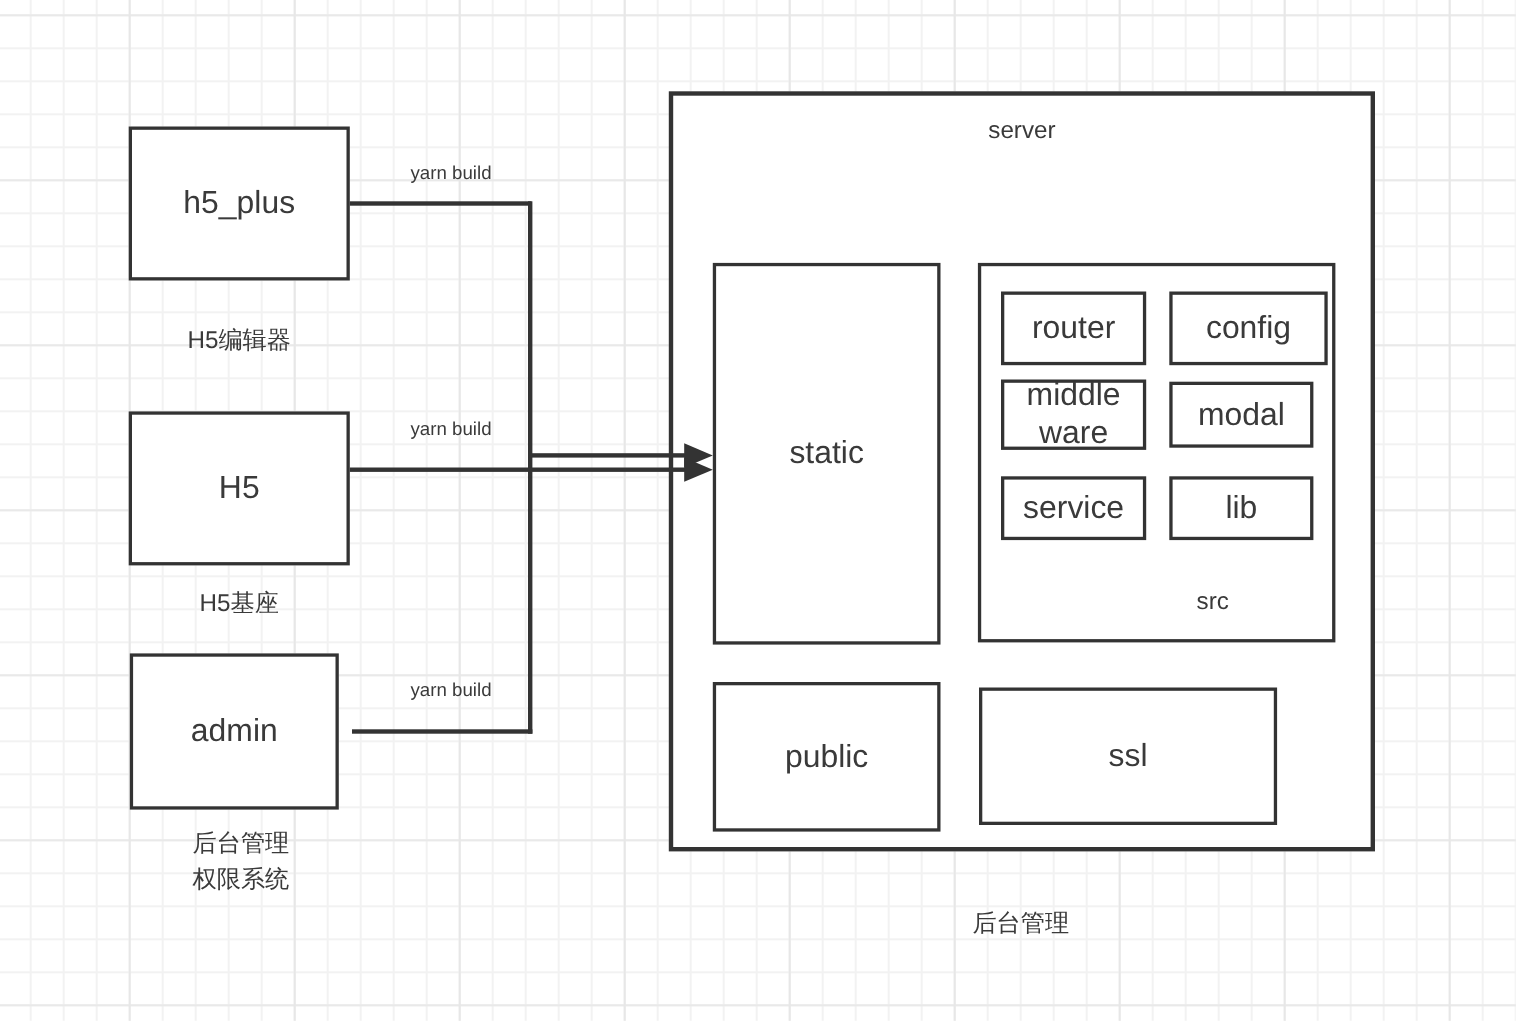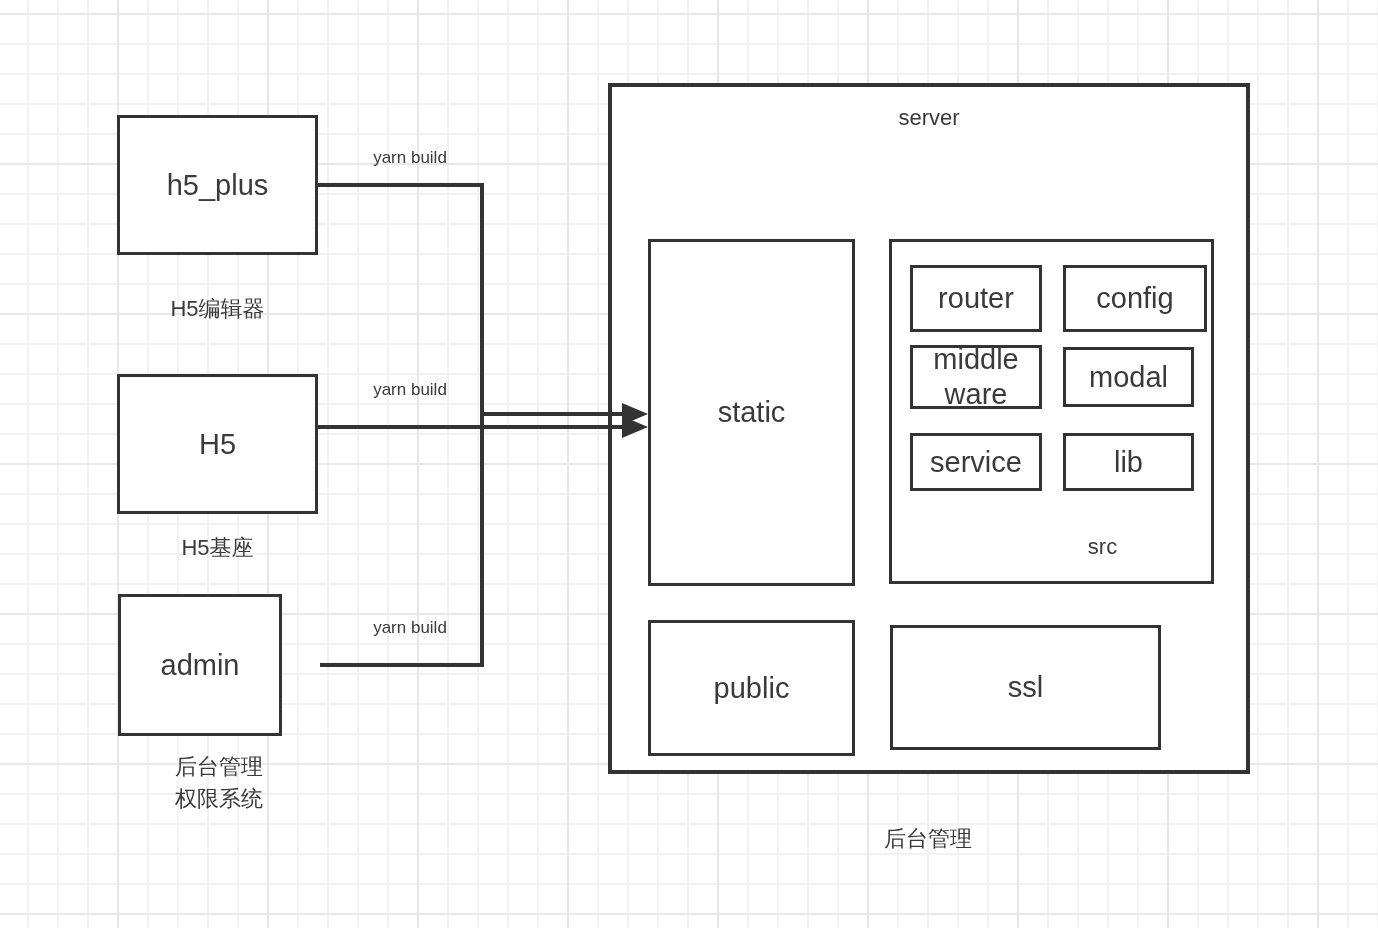--- a/index.html
+++ b/index.html
@@ -97,20 +97,20 @@
   <div class="arrowhead" style="left:622px; top:416px;"></div>
 
   <div class="box" style="left:117px; top:115px; width:201px; height:140px;">h5_plus</div>
   <div class="label" style="left:117px; top:293px; width:201px;">H5编辑器</div>
   <div class="label edge-label" style="left:340px; top:145px; width:140px;">yarn build</div>
 
   <div class="box" style="left:117px; top:357px; width:201px; height:140px;margin-top:17px;">H5</div>
   <div class="label" style="left:117px; top:532px; width:201px;">H5基座</div>
   <div class="label edge-label" style="left:340px; top:377px; width:140px;">yarn build</div>
 
-  <div class="box" style="left:118px; top:594px; width:164px; height:142px;">admin</div>
+  <div class="box" style="left:118px; top:594px; width:190px; height:142px;">admin</div>
   <div class="label" style="left:118px; top:751px; width:202px;">后台管理
 权限系统</div>
   <div class="label edge-label" style="left:340px; top:615px; width:140px;">yarn build</div>
 
   <div class="label" style="left:758px; top:823px; width:340px;">后台管理</div>
 
 </div>
 
 </body></html>

